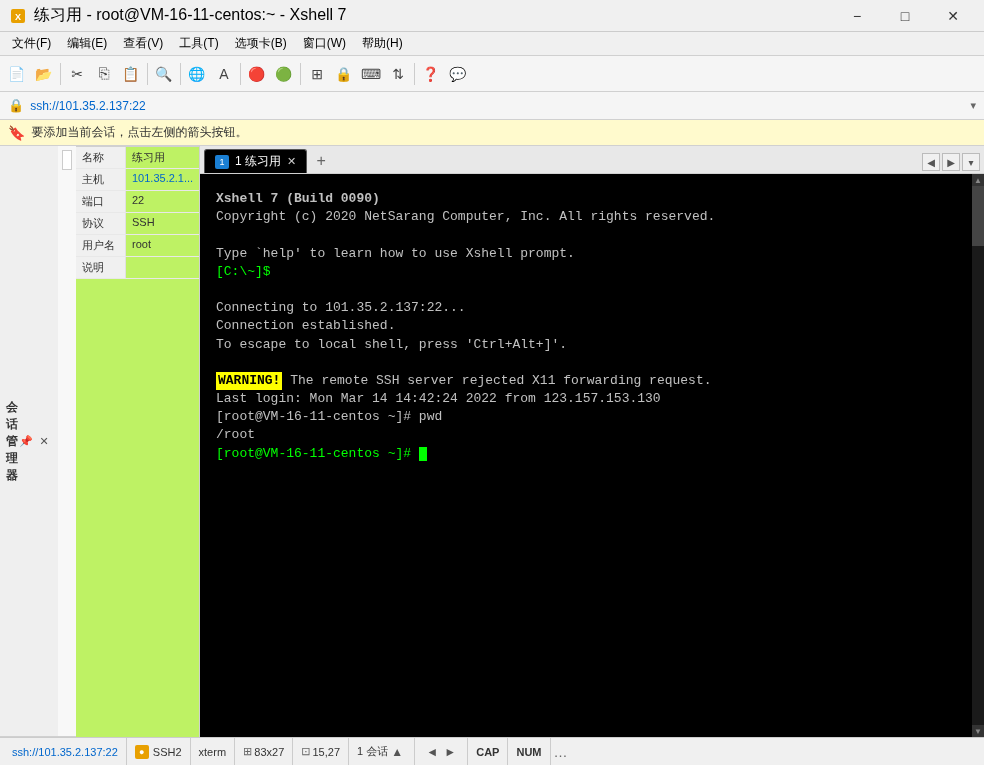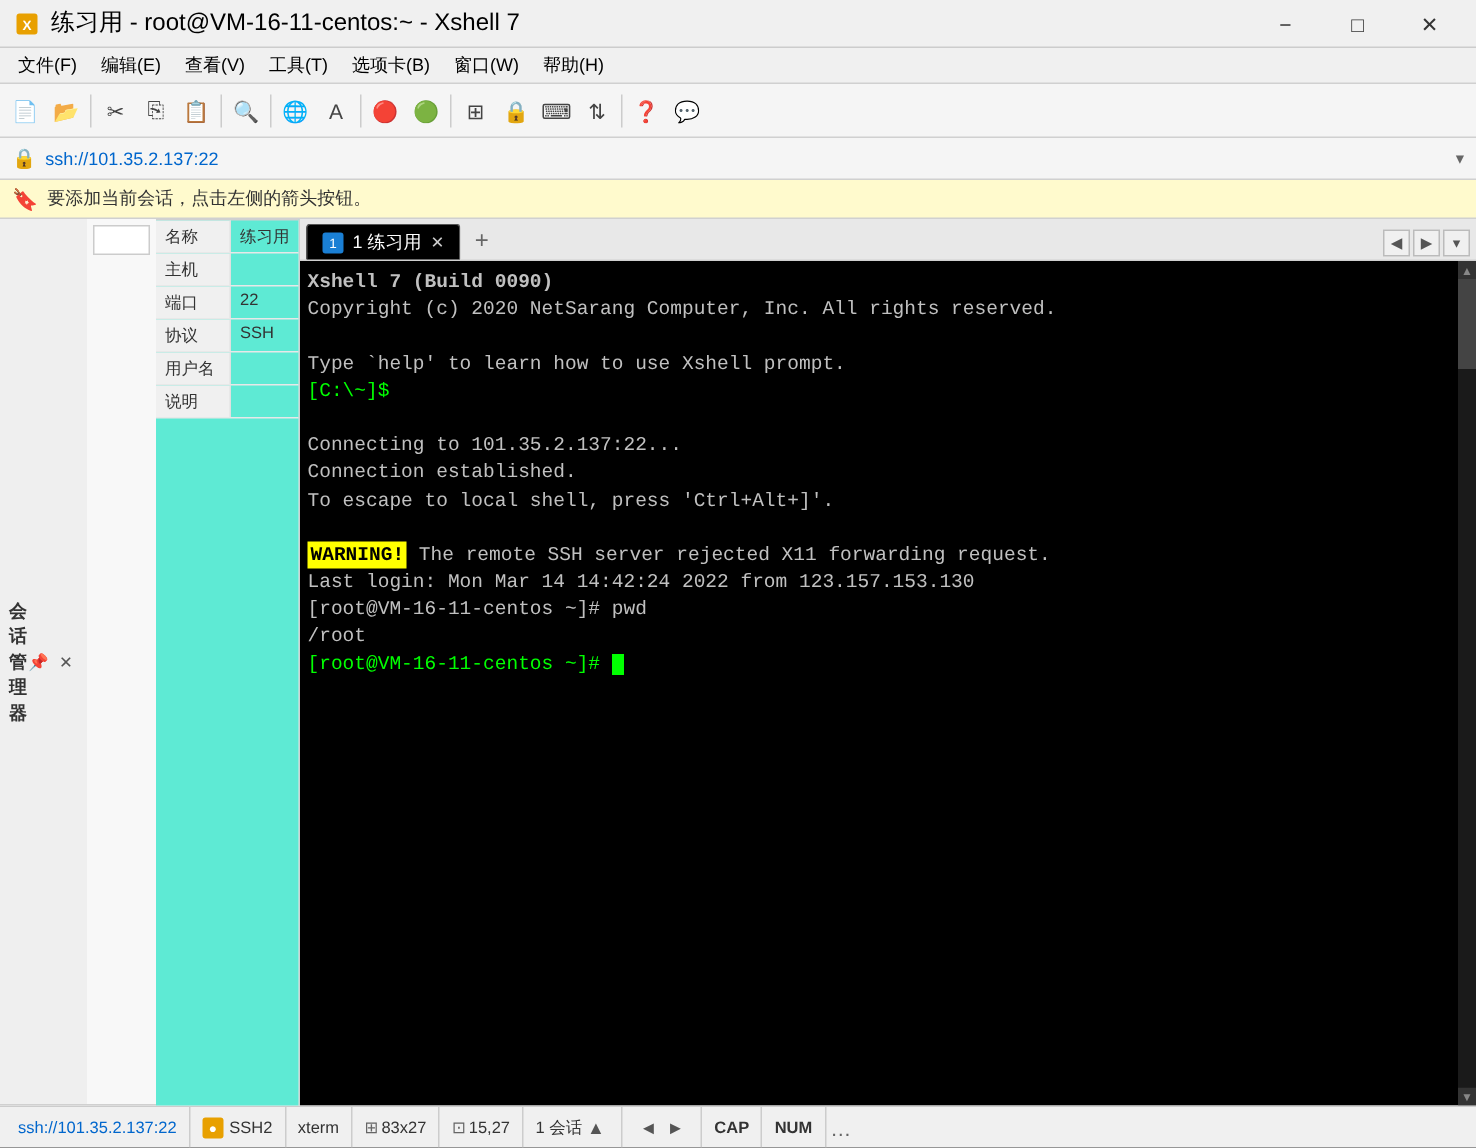--- a/index.html
+++ b/index.html
@@ -223,21 +223,21 @@
       font-size: 12px;
       color: #cc0000;
     }
     .tree-child {
       padding-left: 24px;
     }
 
     
     #session-info {
       border-top: 1px solid #d0d0d0;
-      background: #5eead4;
+      background: #bef264;
     }
     .info-row {
       display: flex;
       border-bottom: 1px solid #e8e8e8;
       font-size: 11px;
     }
     .info-label {
       width: 50px;
       padding: 3px 6px;
       color: #333;
@@ -330,21 +330,21 @@
       justify-content: center;
       font-size: 10px;
       color: #555;
     }
     #terminal {
       flex: 1;
       background: #000;
       color: #c0c0c0;
       font-family: 'Courier New', Courier, monospace;
       font-size: 13px;
-      padding: 5px;
+      padding: 16px;
       overflow-y: auto;
       line-height: 1.4;
       white-space: pre;
     }
     .term-warning {
       display: inline-block;
       background: #ffff00;
       color: #000;
       font-weight: bold;
       padding: 0 2px;
@@ -556,31 +556,33 @@
       </div>
     </div>
 
     <div id="session-info">
       <div class="info-row">
         <span class="info-label">名称</span>
         <span class="info-value plain">练习用</span>
       </div>
       <div class="info-row">
         <span class="info-label">主机</span>
+        <span class="info-value">101.35.2.1...</span>
       </div>
       <div class="info-row">
         <span class="info-label">端口</span>
         <span class="info-value plain">22</span>
       </div>
       <div class="info-row">
         <span class="info-label">协议</span>
         <span class="info-value plain">SSH</span>
       </div>
       <div class="info-row">
         <span class="info-label">用户名</span>
+        <span class="info-value plain">root</span>
       </div>
       <div class="info-row">
         <span class="info-label">说明</span>
         <span class="info-value plain"></span>
       </div>
     </div>
   </div>
 
   <div id="content-pane">
 

